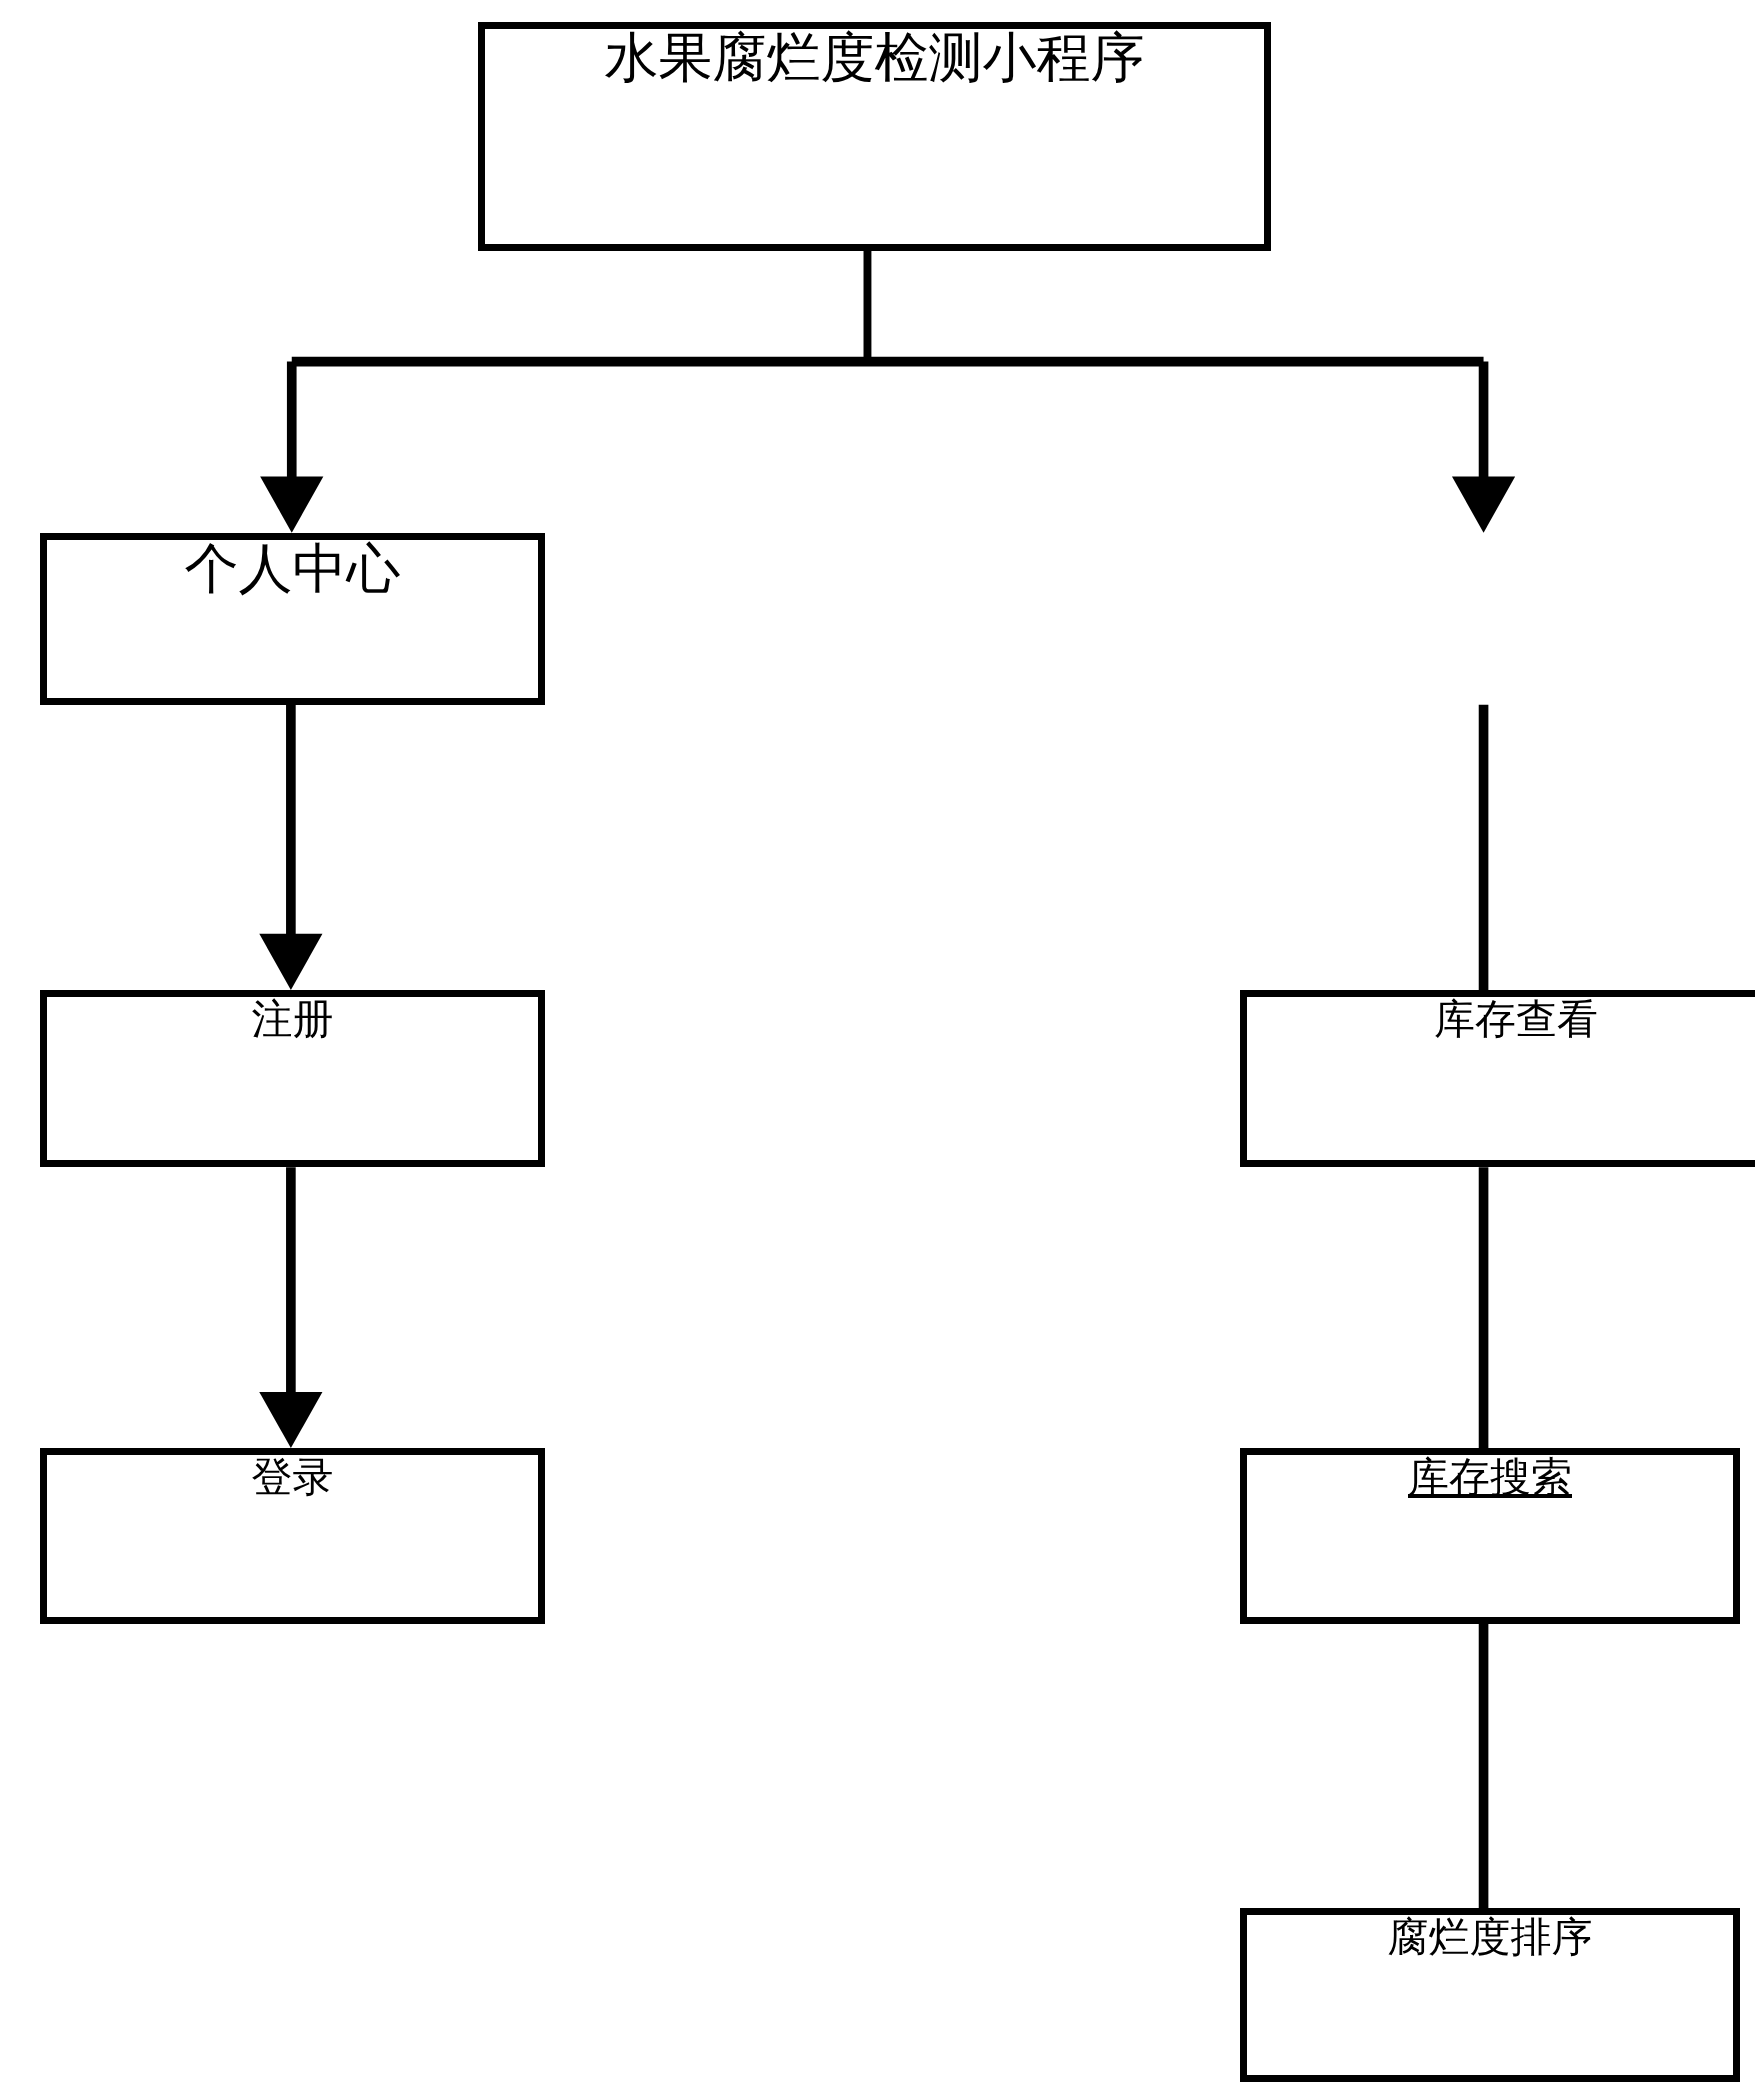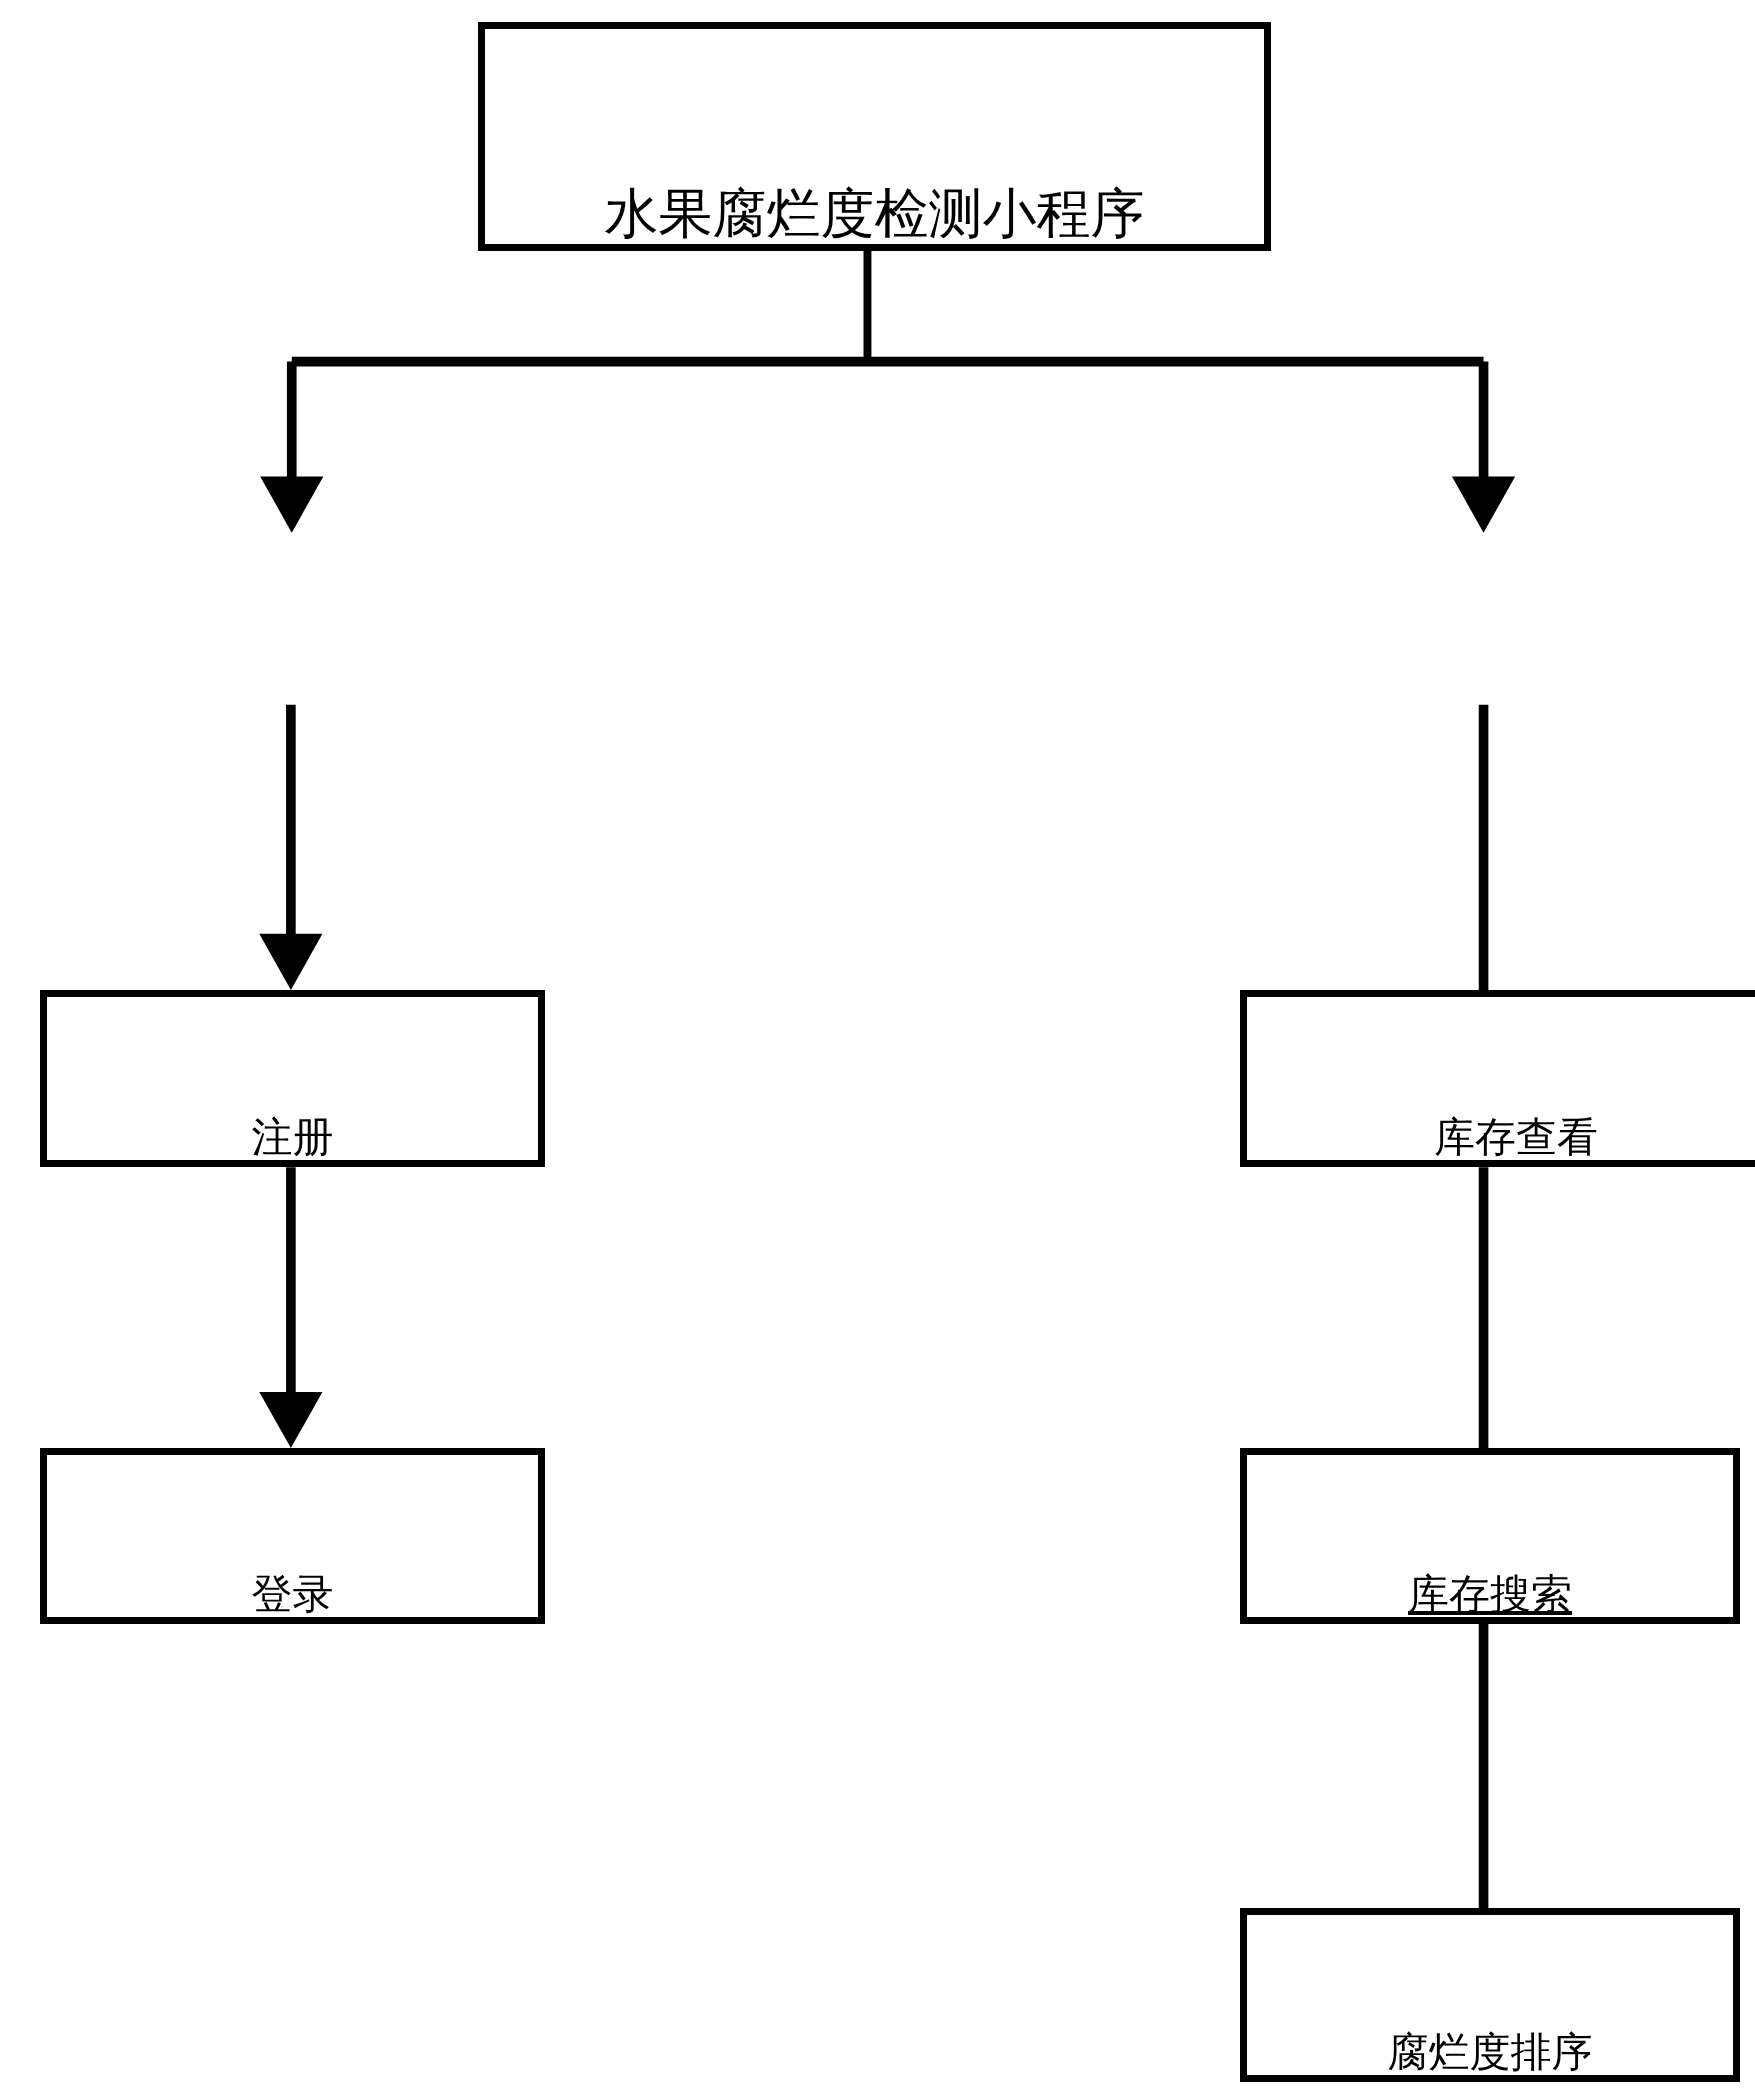--- a/index.html
+++ b/index.html
@@ -23,21 +23,21 @@
     left: 0;
     width: 1756px;
     height: 2094px;
   }
   .node-box {
     position: absolute;
     box-sizing: border-box;
     border: 7px solid #000000;
     background: #ffffff;
     display: flex;
-    align-items: flex-end;
+    align-items: flex-start;
     justify-content: center;
   }
   .node-label {
     color: #000000;
     font-family: "Liberation Serif", "DejaVu Serif", serif;
     line-height: 1.1;
     white-space: nowrap;
     text-align: center;
   }
   .node-title   { font-size: 54px; }
@@ -71,20 +71,23 @@
 
     <path d="M 1690 1330 L 1690 1650" stroke="#000000" stroke-width="11" fill="none"></path>
 
     <path d="M 1690 1850 L 1690 2174" stroke="#000000" stroke-width="11" fill="none"></path>
   </svg>
 
   <div class="node-box" style="left:478px; top:22px; width:793px; height:229px;">
     <span class="node-label node-title">水果腐烂度检测小程序</span>
   </div>
 
+  <div class="node-box" style="left:40px; top:533px; width:505px; height:172px;">
+    <span class="node-label node-level-1">个人中心</span>
+  </div>
 
 
   <div class="node-box" style="left:40px; top:990px; width:505px; height:177px;">
     <span class="node-label node-level-2">注册</span>
   </div>
 
   <div class="node-box" style="left:1240px; top:990px; width:552px; height:177px;">
     <span class="node-label node-level-2">库存查看</span>
   </div>
 

